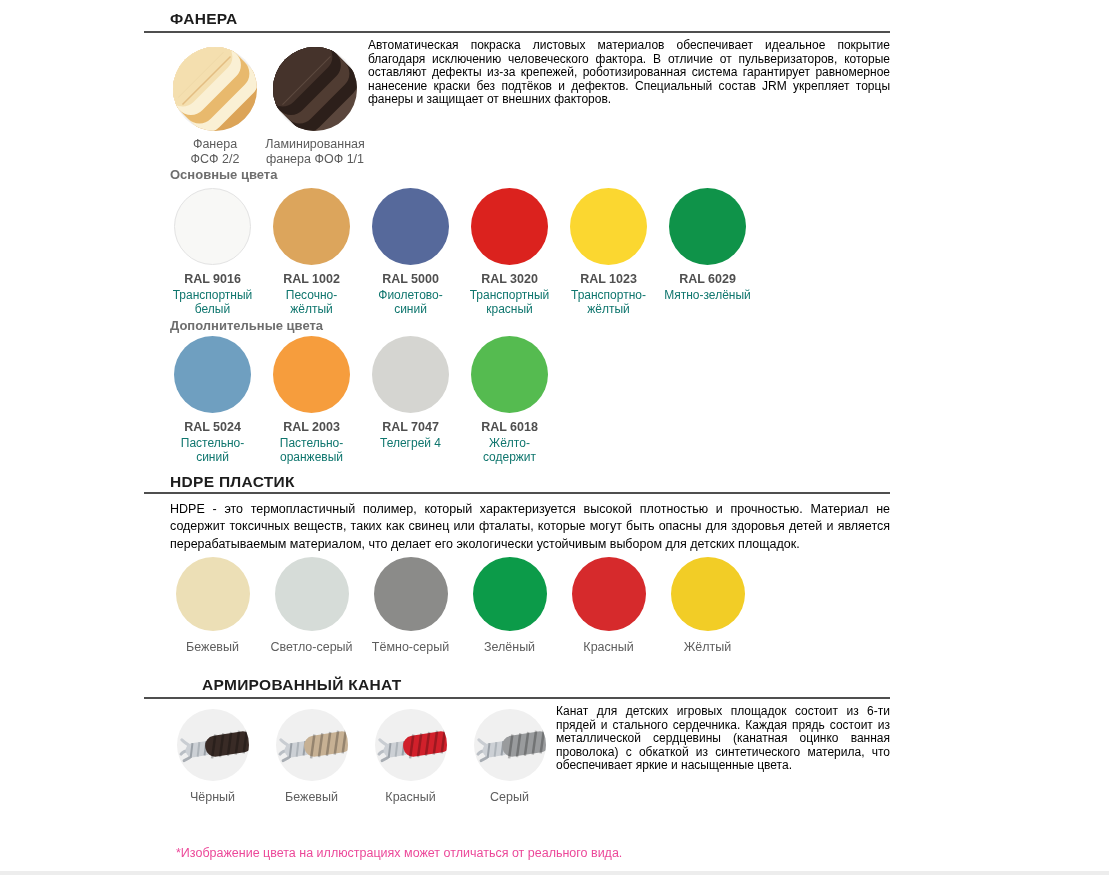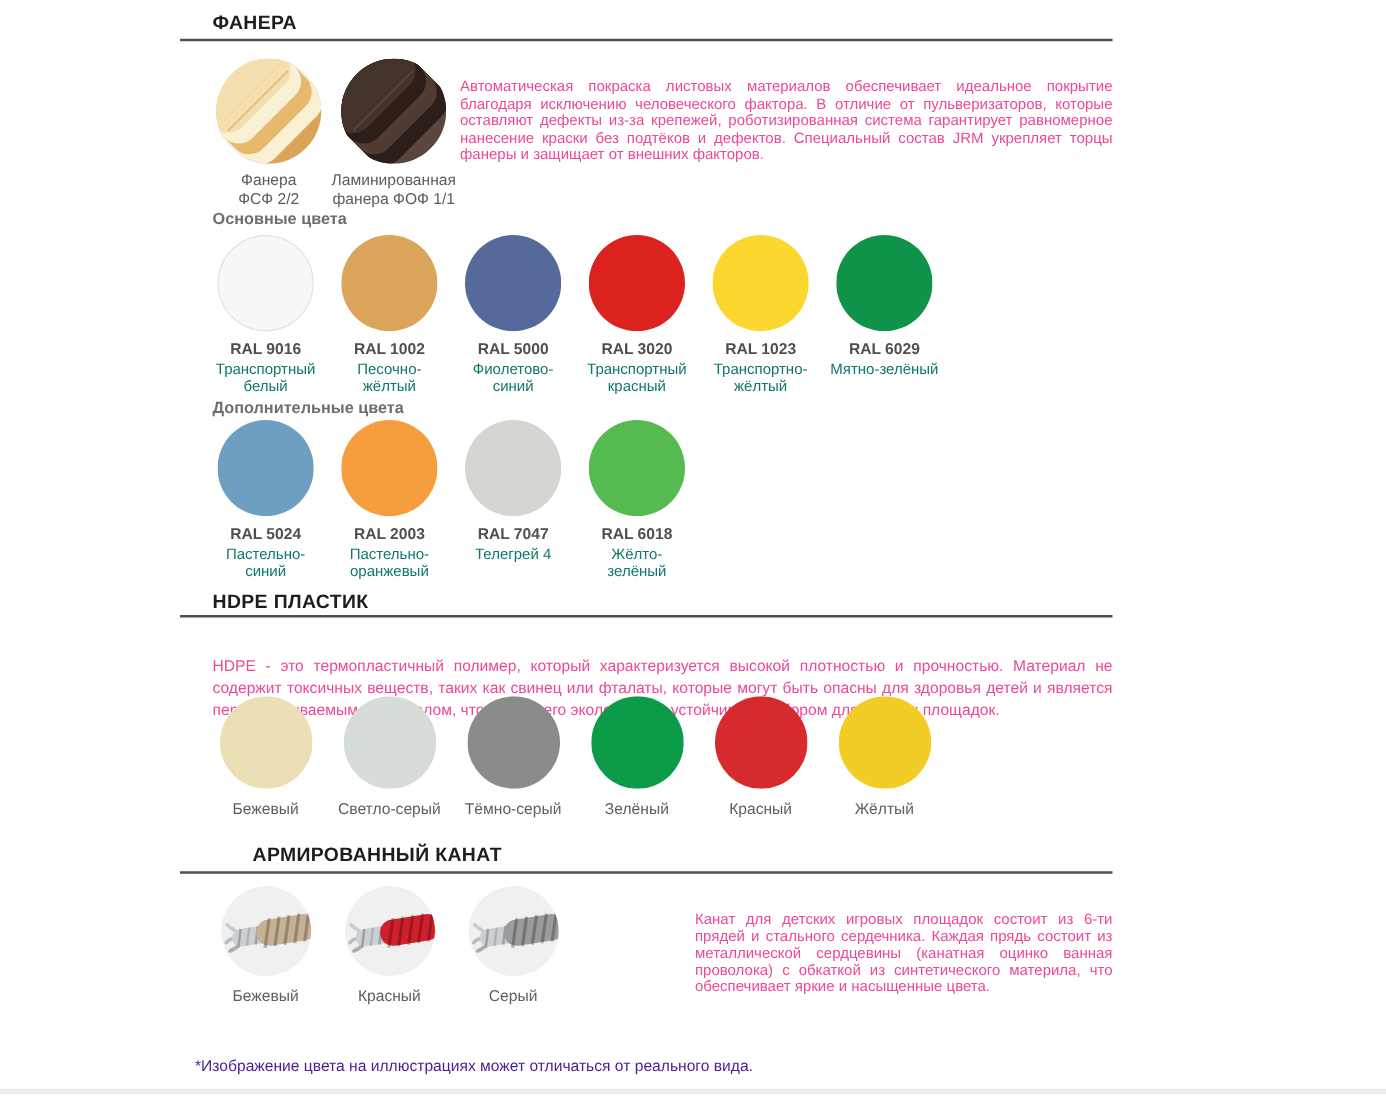--- a/index.html
+++ b/index.html
@@ -4,42 +4,42 @@
 <style>
   * { margin:0; padding:0; box-sizing:border-box; }
   html,body { width:1109px; height:880px; background:#ffffff; overflow:hidden;
               font-family:"Liberation Sans", sans-serif; }
   .page { position:relative; width:1109px; height:664px; background:#fff;padding-left:38px; }
 
   .section-title { position:absolute; font-size:15.5px; font-weight:700; color:#1d1d1d;
                    letter-spacing:0.02em; }
   .rule { position:absolute; left:144px; width:746px; height:2px; background:#4f4f4f; }
 
-  .para { position:absolute; color:#ec4899; text-align:justify;margin-top:24px; }
+  .para { position:absolute; color:#000000; text-align:justify; }
   .para-sm { font-size:12px; line-height:13.6px; }
   .para-md { font-size:12.5px; line-height:17.4px; }
 
   .subhead { position:absolute; font-size:13px; font-weight:600; color:#6e6e6e; }
 
   .fig-col { position:absolute; width:100px; display:flex; flex-direction:column; align-items:center; }
   .img-circle { border-radius:50%; overflow:hidden; background:#f1f1f1; flex:none; }
   .fig-label { margin-top:6px; font-size:12.5px; line-height:1.18; color:#5c5c5c; text-align:center;
                white-space:pre-line; }
 
   .colors-row { position:absolute; display:flex; }
   .col { width:99px; display:flex; flex-direction:column; align-items:center; }
   .swatch { border-radius:50%; border:1px solid transparent; flex:none; }
   .sw-lg { width:77px; height:77px; }
   .sw-md { width:74px; height:74px; }
   .code  { margin-top:7px; font-size:12.5px; font-weight:700; color:#4f4f4f; text-align:center; }
   .cname { margin-top:2px; font-size:12px; line-height:1.18; color:#0f766e; text-align:center;
            white-space:pre-line; }
   .plain-label { margin-top:9px; font-size:12.5px; color:#5e5e5e; text-align:center; }
 
-  .footnote { position:absolute; left:156px; top:846px; font-size:12.5px; color:#4c1d95; }
+  .footnote { position:absolute; left:176px; top:846px; font-size:12.5px; color:#ec4899; }
   .bottom-band { position:absolute; left:0; top:871px; width:1109px; height:4px; background:#ededed; }
 </style>
 </head>
 <body>
 
 <div class="page">
 
   <div class="section-title" style="left:170px; top:10px;">ФАНЕРА</div>
   <div class="rule" style="top:31px;"></div>
 
@@ -137,21 +137,21 @@
     </div>
     <div class="col">
       <div class="swatch sw-lg" style="background: rgb(213, 213, 209);"></div>
       <div class="code">RAL 7047</div>
       <div class="cname">Телегрей 4</div>
     </div>
     <div class="col">
       <div class="swatch sw-lg" style="background: rgb(85, 187, 80);"></div>
       <div class="code">RAL 6018</div>
       <div class="cname">Жёлто-
-зелёный</div>
+содержит</div>
     </div>
   </div>
 
   <div class="section-title" style="left:170px; top:473px;">HDPE ПЛАСТИК</div>
   <div class="rule" style="top:492px;"></div>
 
   <div class="para para-md" style="left:170px; top:501px; width:720px;">HDPE - это термопластичный полимер, который характеризуется высокой плотностью и прочностью. Материал не содержит токсичных веществ, таких как свинец или фталаты, которые могут быть опасны для здоровья детей и является перерабатываемым материалом, что делает его экологически устойчивым выбором для детских площадок.</div>
 
   <div class="colors-row" style="left:163px; top:557px;">
     <div class="col">
@@ -178,20 +178,42 @@
       <div class="swatch sw-md" style="background: rgb(242, 205, 38);"></div>
       <div class="plain-label">Жёлтый</div>
     </div>
   </div>
 
   <div class="section-title" style="left:170px; top:676px;margin-left:32px;">АРМИРОВАННЫЙ КАНАТ</div>
   <div class="rule" style="top:697px;"></div>
 
   <div class="colors-row" style="left:163px; top:709px;">
 
+    <div class="col">
+      <div class="img-circle" style="width:72px; height:72px; background:#f0f0f0;">
+        <svg width="72" height="72" viewBox="0 0 72 72">
+          <g transform="rotate(-9 36 36)">
+            <path d="M14,34 q-6,-5 -8,-8" stroke="#c9cdd2" stroke-width="3" fill="none" stroke-linecap="round"></path>
+            <path d="M13,38 q-7,-1 -10,2" stroke="#b9bec4" stroke-width="3" fill="none" stroke-linecap="round"></path>
+            <path d="M15,42 q-5,4 -10,5" stroke="#a9aeb4" stroke-width="3" fill="none" stroke-linecap="round"></path>
+            <rect x="8" y="31" width="28" height="14" rx="7" fill="#ccd0d5"></rect>
+            <line x1="16" y1="31" x2="12" y2="45" stroke="#9aa0a7" stroke-width="2"></line>
+            <line x1="23" y1="31" x2="19" y2="45" stroke="#aeb4ba" stroke-width="2"></line>
+            <line x1="30" y1="31" x2="26" y2="45" stroke="#9aa0a7" stroke-width="2"></line>
+            <rect x="28" y="27" width="48" height="21" rx="10" style="fill: rgb(57, 43, 38);"></rect>
+            <line x1="40" y1="26" x2="33" y2="49" stroke="rgba(0,0,0,0.25)" stroke-width="2.5"></line>
+            <line x1="48" y1="26" x2="41" y2="49" stroke="rgba(0,0,0,0.25)" stroke-width="2.5"></line>
+            <line x1="56" y1="26" x2="49" y2="49" stroke="rgba(0,0,0,0.25)" stroke-width="2.5"></line>
+            <line x1="64" y1="26" x2="57" y2="49" stroke="rgba(0,0,0,0.25)" stroke-width="2.5"></line>
+            <line x1="72" y1="26" x2="65" y2="49" stroke="rgba(0,0,0,0.25)" stroke-width="2.5"></line>
+          </g>
+        </svg>
+      </div>
+      <div class="plain-label">Чёрный</div>
+    </div>
 
     <div class="col">
       <div class="img-circle" style="width:72px; height:72px; background:#f0f0f0;">
         <svg width="72" height="72" viewBox="0 0 72 72">
           <g transform="rotate(-9 36 36)">
             <path d="M14,34 q-6,-5 -8,-8" stroke="#c9cdd2" stroke-width="3" fill="none" stroke-linecap="round"></path>
             <path d="M13,38 q-7,-1 -10,2" stroke="#b9bec4" stroke-width="3" fill="none" stroke-linecap="round"></path>
             <path d="M15,42 q-5,4 -10,5" stroke="#a9aeb4" stroke-width="3" fill="none" stroke-linecap="round"></path>
             <rect x="8" y="31" width="28" height="14" rx="7" fill="#ccd0d5"></rect>
             <line x1="16" y1="31" x2="12" y2="45" stroke="#9aa0a7" stroke-width="2"></line>

